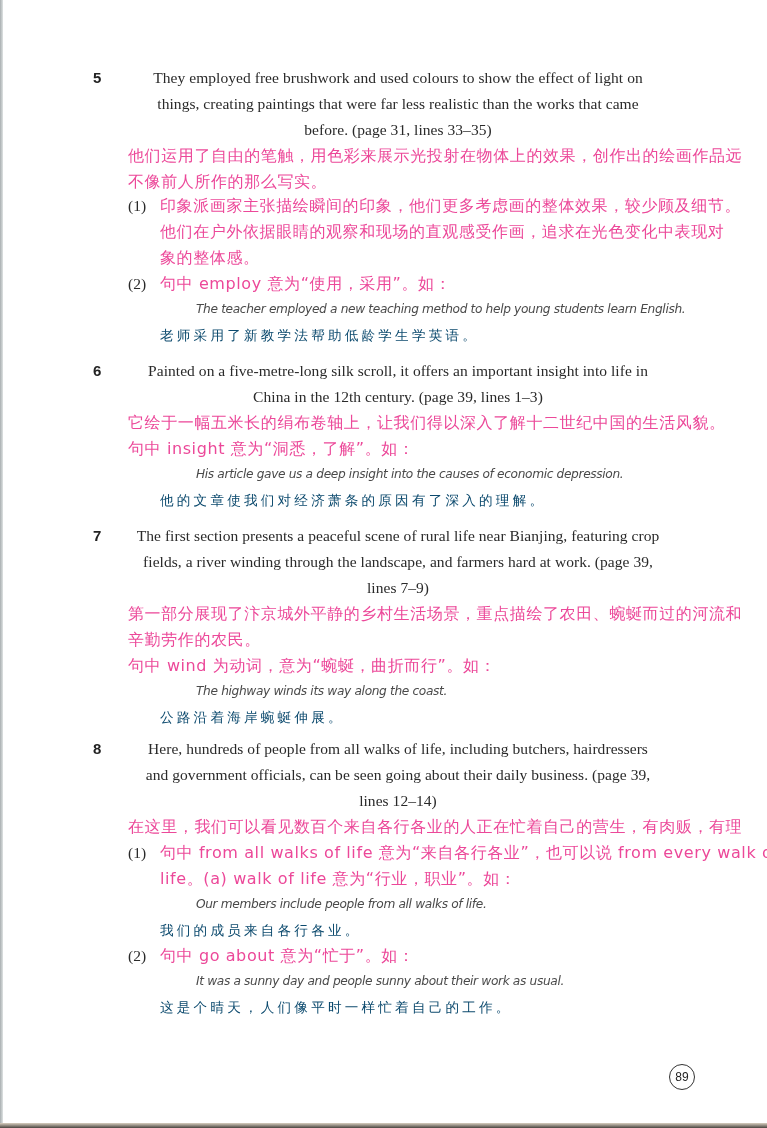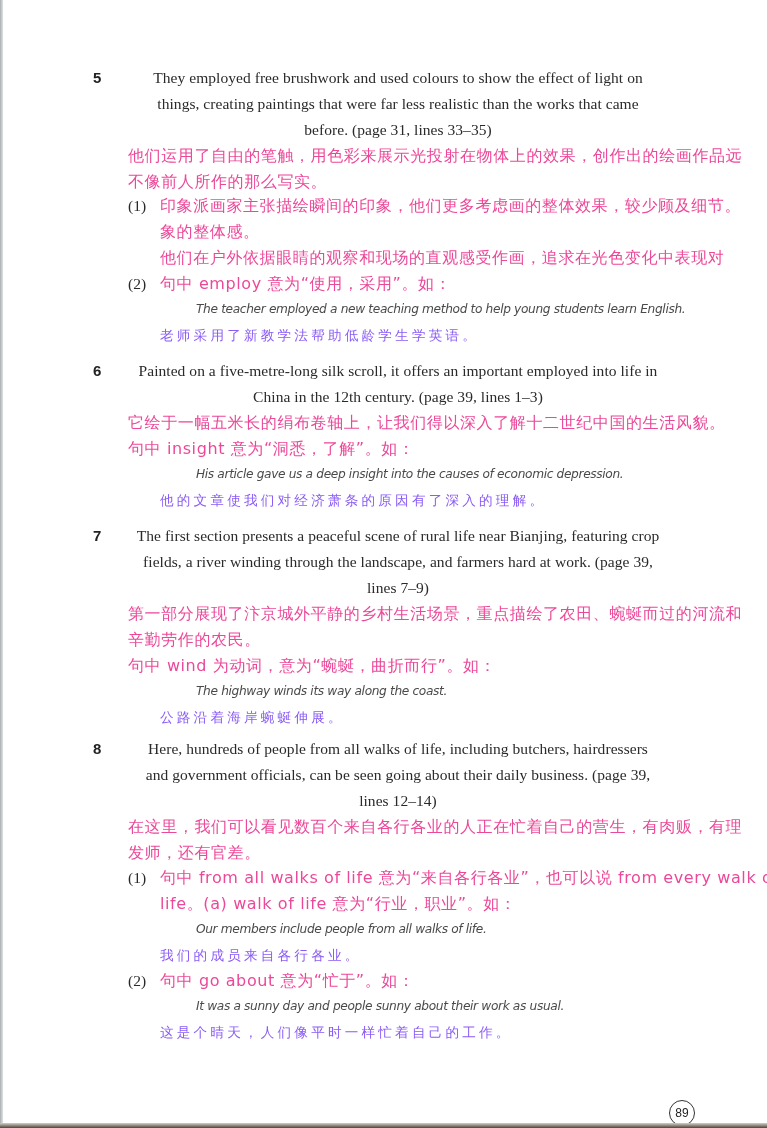--- a/index.html
+++ b/index.html
@@ -22,64 +22,64 @@
   .line { font-size: 15.5px; line-height: 26px; white-space: nowrap; letter-spacing: 0.05px; text-align: center; }
   .cn { font-family: "DejaVu Sans", sans-serif; font-size: 16px; line-height: 26px; white-space: nowrap; color: #ec4899; letter-spacing: 0.6px; }
   .sub { position: relative; padding-left: 32px; }
   .sub-label { position: absolute; left: 0; top: 0; font-size: 15.5px; line-height: 26px; }
   .ex-en {
     font-family: "DejaVu Sans", sans-serif; font-size: 12.2px; line-height: 25px;
     color: #4a4a4a; white-space: nowrap; letter-spacing: -0.35px; font-style: italic; margin-left: 36px;
   }
   .ex-cn {
     font-family: "DejaVu Sans", sans-serif; font-size: 13.6px; line-height: 26px;
-    color: #8b5cf6; white-space: nowrap; letter-spacing: 3.2px; font-weight: 300;
+    color: #0c4a6e; white-space: nowrap; letter-spacing: 3.2px; font-weight: 300;
   }
   .indent { padding-left: 32px; }
   .page-num {
     position: absolute; left: 669px; top: 1064px; width: 24px; height: 24px;
     border: 1px solid #333; border-radius: 50%;
     font-family: "Liberation Sans", "DejaVu Sans", sans-serif; font-size: 12px;
-    line-height: 24px; text-align: center; color: #222; margin-top: 36px;
+    line-height: 24px; text-align: center; color: #222;
   }
 </style>
 </head>
 <body>
 
 <div class="edge-left"></div>
 
 <div class="page">
 
   <div class="section" style="top:65px;">
     <div class="num">5</div>
     <div class="body">
       <div class="line">They employed free brushwork and used colours to show the effect of light on</div>
       <div class="line">things, creating paintings that were far less realistic than the works that came</div>
       <div class="line">before. (page 31, lines 33–35)</div>
       <div class="cn">他们运用了自由的笔触，用色彩来展示光投射在物体上的效果，创作出的绘画作品远</div>
       <div class="cn" style="margin-bottom:-2px;">不像前人所作的那么写实。</div>
       <div class="sub">
         <span class="sub-label">(1)</span>
         <div class="cn">印象派画家主张描绘瞬间的印象，他们更多考虑画的整体效果，较少顾及细节。</div>
+        <div class="cn">他们在户外依据眼睛的观察和现场的直观感受作画，追求在光色变化中表现对</div>
         <div class="cn">象的整体感。</div>
-        <div class="cn">他们在户外依据眼睛的观察和现场的直观感受作画，追求在光色变化中表现对</div>
       </div>
       <div class="sub">
         <span class="sub-label">(2)</span>
         <div class="cn">句中 employ 意为“使用，采用”。如：</div>
         <div class="ex-en">The teacher employed a new teaching method to help young students learn English.</div>
         <div class="ex-cn">老师采用了新教学法帮助低龄学生学英语。</div>
       </div>
     </div>
   </div>
 
   <div class="section" style="top:358px;">
     <div class="num">6</div>
     <div class="body">
-      <div class="line">Painted on a five-metre-long silk scroll, it offers an important employed into life in</div>
+      <div class="line">Painted on a five-metre-long silk scroll, it offers an important insight into life in</div>
       <div class="line">China in the 12th century. (page 39, lines 1–3)</div>
       <div class="cn">它绘于一幅五米长的绢布卷轴上，让我们得以深入了解十二世纪中国的生活风貌。</div>
       <div class="cn">句中 insight 意为“洞悉，了解”。如：</div>
       <div class="indent">
         <div class="ex-en">His article gave us a deep insight into the causes of economic depression.</div>
         <div class="ex-cn">他的文章使我们对经济萧条的原因有了深入的理解。</div>
       </div>
     </div>
   </div>
 
@@ -99,21 +99,20 @@
     </div>
   </div>
 
   <div class="section" style="top:736px;">
     <div class="num">8</div>
     <div class="body">
       <div class="line">Here, hundreds of people from all walks of life, including butchers, hairdressers</div>
       <div class="line">and government officials, can be seen going about their daily business. (page 39,</div>
       <div class="line">lines 12–14)</div>
       <div class="cn">在这里，我们可以看见数百个来自各行各业的人正在忙着自己的营生，有肉贩，有理</div>
-      <div class="cn" style="margin-bottom:-1px;">发师，还有官差。</div>
       <div class="sub">
         <span class="sub-label">(1)</span>
         <div class="cn">句中 from all walks of life 意为“来自各行各业”，也可以说 from every walk of</div>
         <div class="cn">life。(a) walk of life 意为“行业，职业”。如：</div>
         <div class="ex-en">Our members include people from all walks of life.</div>
         <div class="ex-cn">我们的成员来自各行各业。</div>
       </div>
       <div class="sub">
         <span class="sub-label">(2)</span>
         <div class="cn">句中 go about 意为“忙于”。如：</div>

